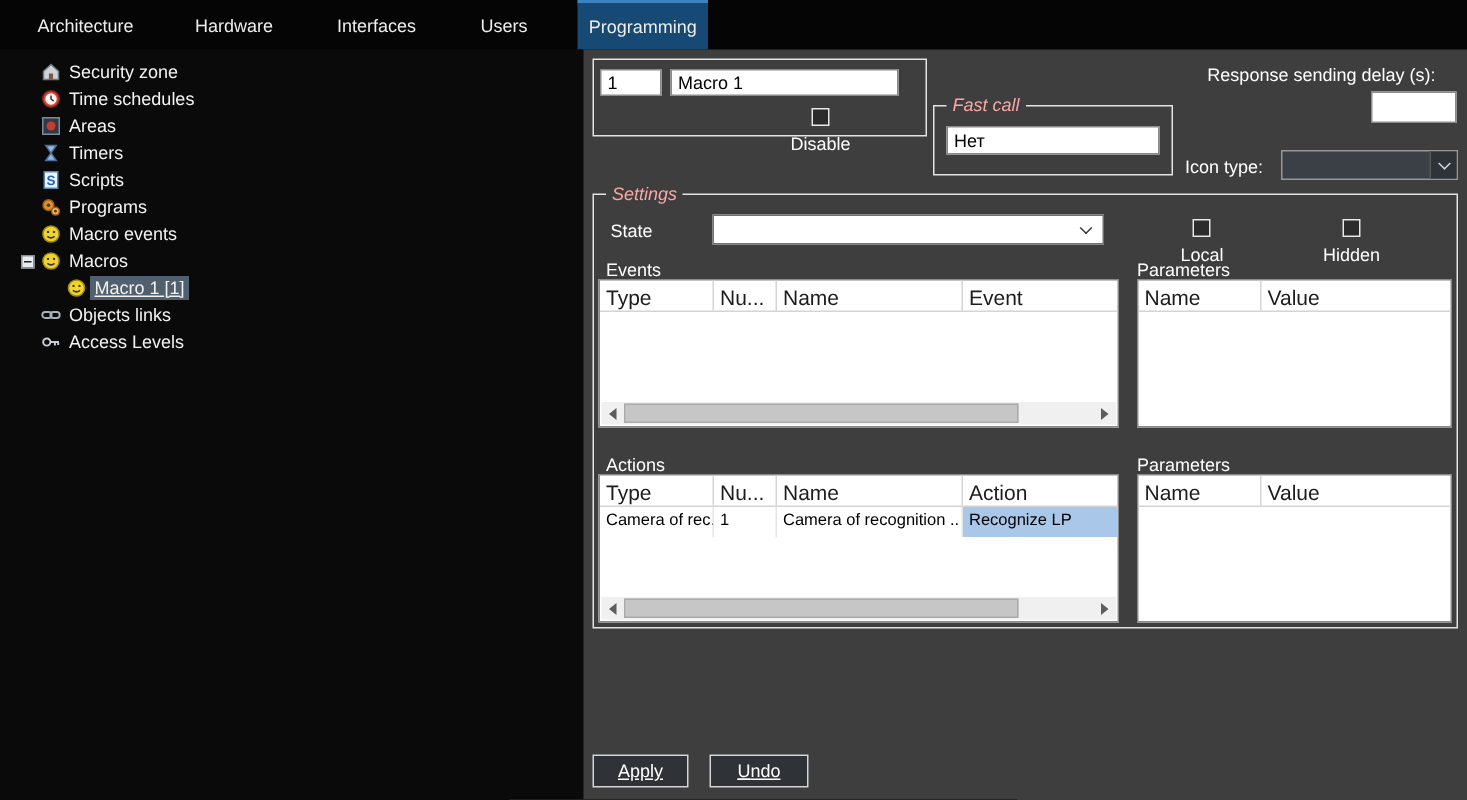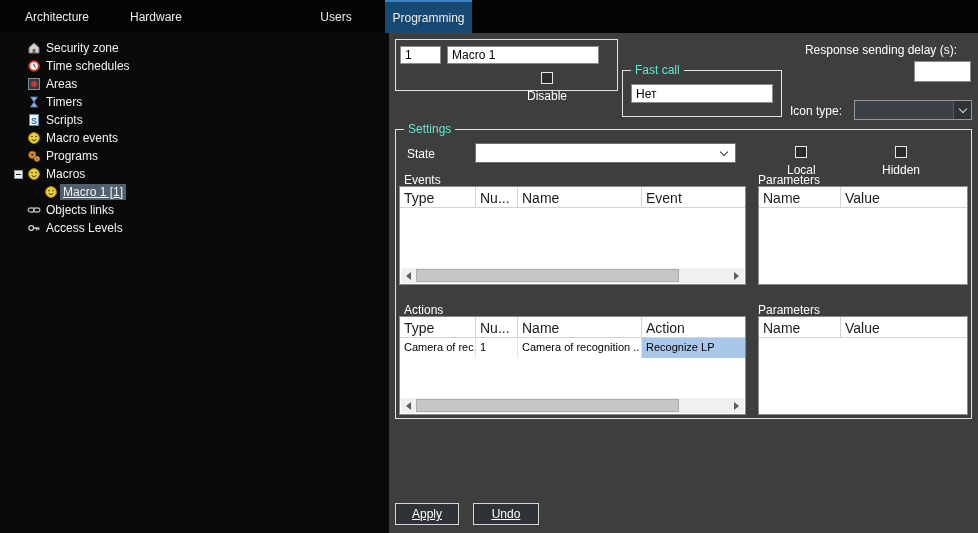--- a/index.html
+++ b/index.html
@@ -25,21 +25,21 @@
   .lvl1 { padding-left:44px; }
   .ticon { width:14px; height:14px; margin-right:2px; display:inline-flex; flex:none; }
   .tlabel { padding:1px 3px; white-space:nowrap; }
   .tlabel.selected { background:#51606e;text-decoration:underline; }
   .expander { width:9px; height:9px; margin-right:4px; background:#e9edf0; border:1px solid #8a9096; position:relative; flex:none; }
   .expander::after { content:""; position:absolute; left:1px; right:1px; top:3px; height:1px; background:#222; }
 
   
   .main { position:absolute; left:389px; top:33px; width:589px; height:500px; background:#3e3e3e; }
   .gbox { position:absolute; border:1px solid #e3e3e3; }
-  .gbox-label { position:absolute; top:-8px; left:8px; background:#3e3e3e; padding:0 4px; font-size:12px; color:#5eead4; line-height:14px; }
+  .gbox-label { position:absolute; top:-8px; left:8px; background:#3e3e3e; padding:0 4px; font-size:12px; color:#fca5a5; line-height:14px;font-style:italic; }
   .lbl { position:absolute; font-size:12px; color:#fff; white-space:nowrap; }
   .txt { position:absolute; background:#fff; border:1px solid #8a8a8a; font-size:12px; color:#000;
          padding:0 4px; font-family:"Liberation Sans", sans-serif; outline:none; }
   .cb { position:absolute; display:flex; align-items:center; gap:5px; color:#fff; font-size:12px; cursor:default;flex-direction:column; }
   .cb .box { width:12px; height:12px; background:#2c2c2c; border:1px solid #e8e8e8; flex:none; }
 
   .box-macro { left:6px; top:6px; width:223px; height:52px; }
   .fld-num  { left:4px; top:6px; width:41px; height:18px; }
   .fld-name { left:51px; top:6px; width:152px; height:18px; }
   .cb-disable { left:131px; top:32px; }
@@ -106,20 +106,21 @@
   .btn .u { text-decoration:underline; }
 </style>
 </head>
 <body>
 
 <div class="app">
 
   <div class="tabbar">
     <div class="tab t0">Architecture</div>
     <div class="tab t1">Hardware</div>
+    <div class="tab t2">Interfaces</div>
     <div class="tab t3">Users</div>
     <div class="tab t4 active">Programming</div>
   </div>
 
   <div class="tree">
     <div class="tree-row lvl0">
       <span class="ticon">
           <svg width="14" height="14" viewBox="0 0 14 14">
             <path d="M2 6.5 L7 2 L12 6.5 V12 H2 Z" fill="#cdd3da" stroke="#70787e"></path>
             <rect x="5.6" y="8" width="2.8" height="4" fill="#7d5b3a"></rect>
@@ -155,42 +156,42 @@
       <span class="tlabel">Timers</span>
     </div>
     <div class="tree-row lvl0">
       <span class="ticon">
           <svg width="14" height="14" viewBox="0 0 14 14">
             <rect x="2.5" y="1.5" width="9" height="11" fill="#eef4fb" stroke="#5b82b4"></rect>
             <text x="7" y="10.6" text-anchor="middle" font-size="9" font-weight="bold" fill="#1f66c0" font-family="Liberation Sans, sans-serif">S</text>
           </svg>
         </span>
       <span class="tlabel">Scripts</span>
+    </div>
+    <div class="tree-row lvl0">
+      <span class="ticon">
+          <svg width="14" height="14" viewBox="0 0 14 14">
+            <circle cx="5.3" cy="5.8" r="3.6" fill="#e2902c" stroke="#9c5e12"></circle>
+            <circle cx="5.3" cy="5.8" r="1.2" fill="#3d3d3d"></circle>
+            <circle cx="10" cy="9.8" r="2.6" fill="#edb35e" stroke="#9c5e12"></circle>
+            <circle cx="10" cy="9.8" r="0.9" fill="#3d3d3d"></circle>
+          </svg>
+        </span>
+      <span class="tlabel">Programs</span>
     </div>
     <div class="tree-row lvl0">
       <span class="ticon">
           <svg width="14" height="14" viewBox="0 0 14 14">
             <circle cx="7" cy="7" r="5.4" fill="#f0d230" stroke="#a08a12"></circle>
             <circle cx="5" cy="5.6" r="0.8" fill="#3a3a3a"></circle>
             <circle cx="9" cy="5.6" r="0.8" fill="#3a3a3a"></circle>
             <path d="M4.6 8.6 Q7 10.6 9.4 8.6" stroke="#3a3a3a" fill="none"></path>
           </svg>
         </span>
       <span class="tlabel">Macro events</span>
-    </div>
-    <div class="tree-row lvl0">
-      <span class="ticon">
-          <svg width="14" height="14" viewBox="0 0 14 14">
-            <circle cx="5.3" cy="5.8" r="3.6" fill="#e2902c" stroke="#9c5e12"></circle>
-            <circle cx="5.3" cy="5.8" r="1.2" fill="#3d3d3d"></circle>
-            <circle cx="10" cy="9.8" r="2.6" fill="#edb35e" stroke="#9c5e12"></circle>
-            <circle cx="10" cy="9.8" r="0.9" fill="#3d3d3d"></circle>
-          </svg>
-        </span>
-      <span class="tlabel">Programs</span>
     </div>
     <div class="tree-row has-exp">
       <span class="expander"></span>
       <span class="ticon">
           <svg width="14" height="14" viewBox="0 0 14 14">
             <circle cx="7" cy="7" r="5.4" fill="#f0d230" stroke="#a08a12"></circle>
             <circle cx="5" cy="5.6" r="0.8" fill="#3a3a3a"></circle>
             <circle cx="9" cy="5.6" r="0.8" fill="#3a3a3a"></circle>
             <path d="M4.6 8.6 Q7 10.6 9.4 8.6" stroke="#3a3a3a" fill="none"></path>
           </svg>

